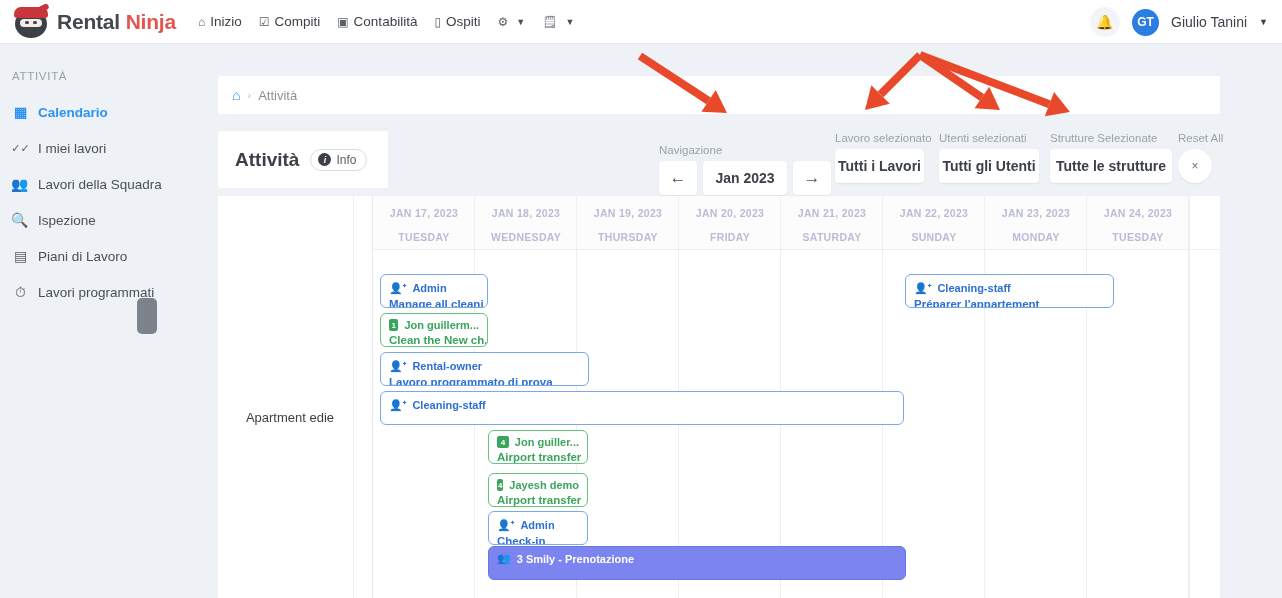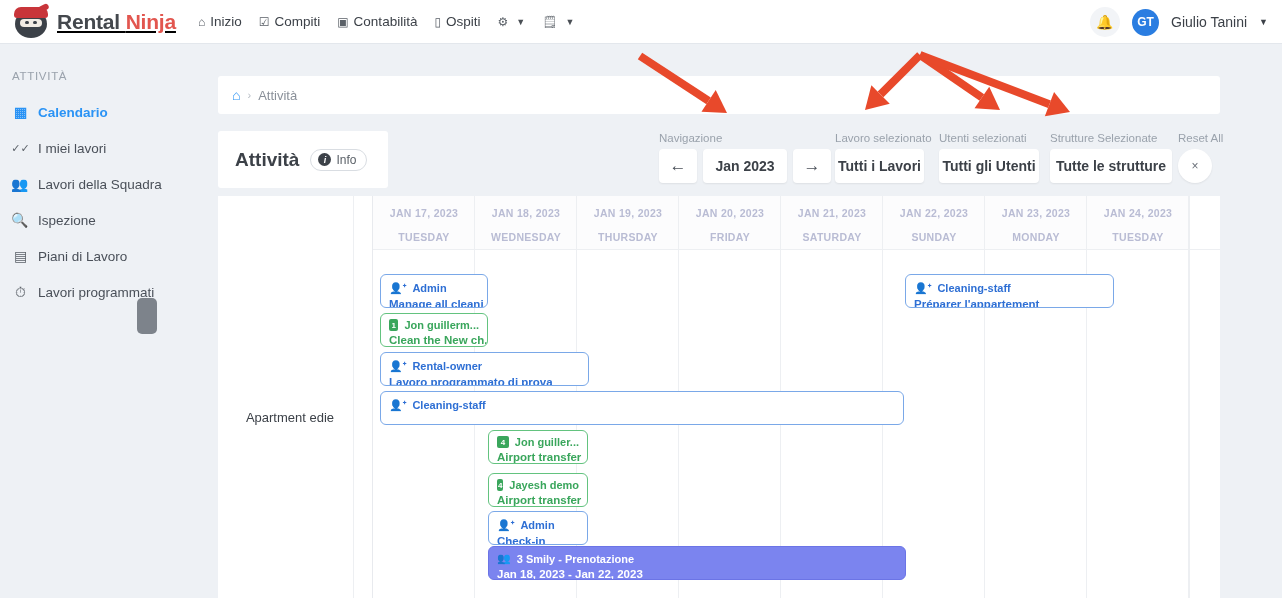--- a/index.html
+++ b/index.html
@@ -34,21 +34,21 @@
   .ninja-face {
     position: absolute; left: 6px; top: 14px; width: 22px; height: 8px;
     background: #f2ece4; border-radius: 5px;
   }
   .ninja-eye {
     position: absolute; top: 16px; width: 4px; height: 3px;
     background: #3c4148; border-radius: 2px;
   }
   .ninja-eye.l { left: 11px; }
   .ninja-eye.r { left: 19px; }
-  .brand-text { font-size: 21px; font-weight: bold; margin-left: 9px; letter-spacing: -0.2px; text-decoration: underline; }
+  .brand-text { font-size: 21px; font-weight: bold; margin-left: 9px; letter-spacing: -0.2px; }
   .brand-rental { color: #44484d; }
   .brand-ninja { color: #e2564f; }
 
   .navlinks { display: flex; align-items: center; margin-left: 22px; gap: 17px; }
   .navlink {
     display: flex; align-items: center; gap: 5px;
     font-size: 13.5px; color: #3c4148; cursor: pointer; white-space: nowrap;
   }
   .nav-ico { color: #5b6168; font-size: 12px; display: inline-flex; }
   .nav-caret { color: #4a4f55; font-size: 9px; }
@@ -284,21 +284,21 @@
 </div>
 
 <div class="title-card">
   <span class="page-title">Attività</span>
   <span class="info-btn">
     <span class="info-dot">i</span>
     <span>Info</span>
   </span>
 </div>
 
-<div class="ctl-group" style="left:659px; top:132px;">
+<div class="ctl-group" style="left:659px; top:144px;">
   <div class="ctl-label">Navigazione</div>
   <div class="ctl-row">
     <button class="ctl-btn ctl-arrow">←</button>
     <button class="ctl-btn" style="width:84px;">Jan 2023</button>
     <button class="ctl-btn ctl-arrow">→</button>
   </div>
 </div>
 
 <div class="ctl-group" style="left:835px; top:132px;">
   <div class="ctl-label">Lavoro selezionato</div>
@@ -411,21 +411,20 @@
           <span class="ev-ico">👤⁺</span>
           <span>Admin</span>
         </div>
         <div class="ev-sub">Check-in</div>
       </div>
       <div class="ev booking" style="left: 270px; top: 350px; width: 418px; height: 34px;">
         <div class="ev-top">
           <span class="ev-ico">👥</span>
           <span>3 Smily - Prenotazione</span>
         </div>
-        <div class="ev-sub">Jan 18, 2023 - Jan 22, 2023</div>
       </div>
     </div>
 </div>
 
 <div class="scroll-thumb"></div>
 
 <svg class="arrows" viewBox="0 0 1282 598">
   <g id="arrowgroup">
       <line x1="640" y1="56" x2="708.5978551492454" y2="100.9434223391608" stroke="#e8492b" stroke-width="8"></line>
       <polygon points="727,113 701.4735138042041,111.8174170236976 715.7221964942868,90.06942765462401" fill="#e8492b"></polygon>

